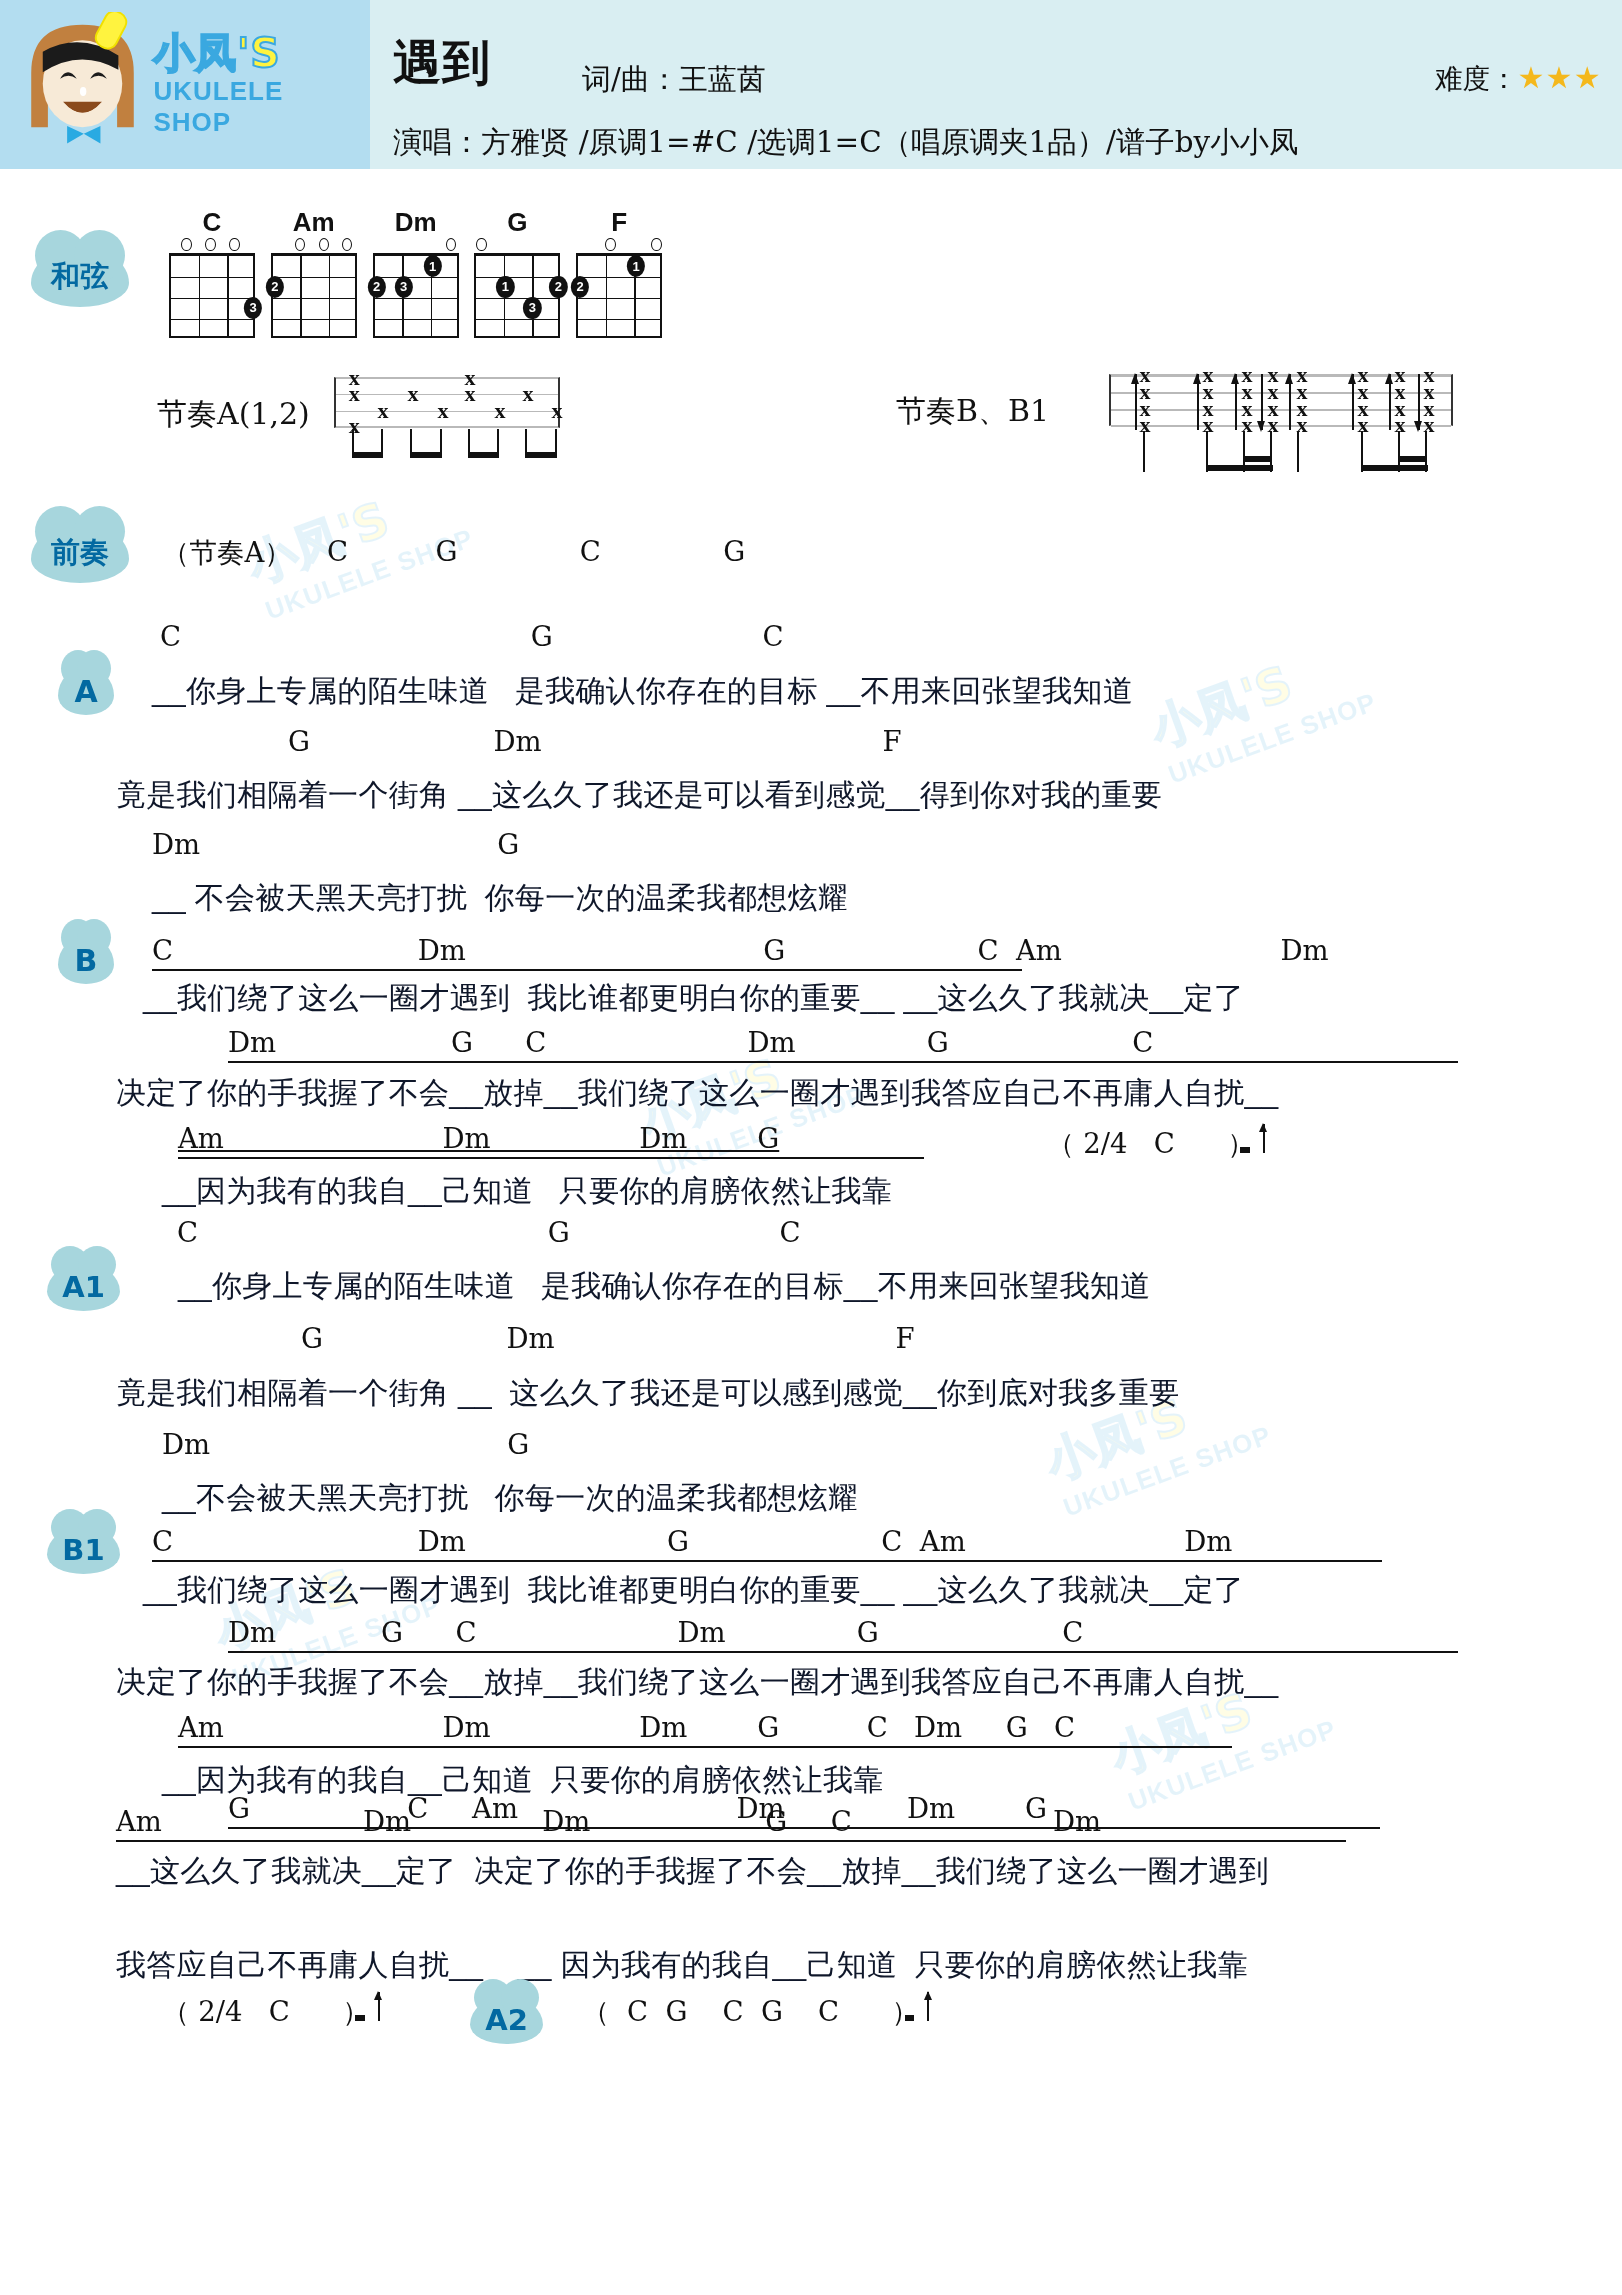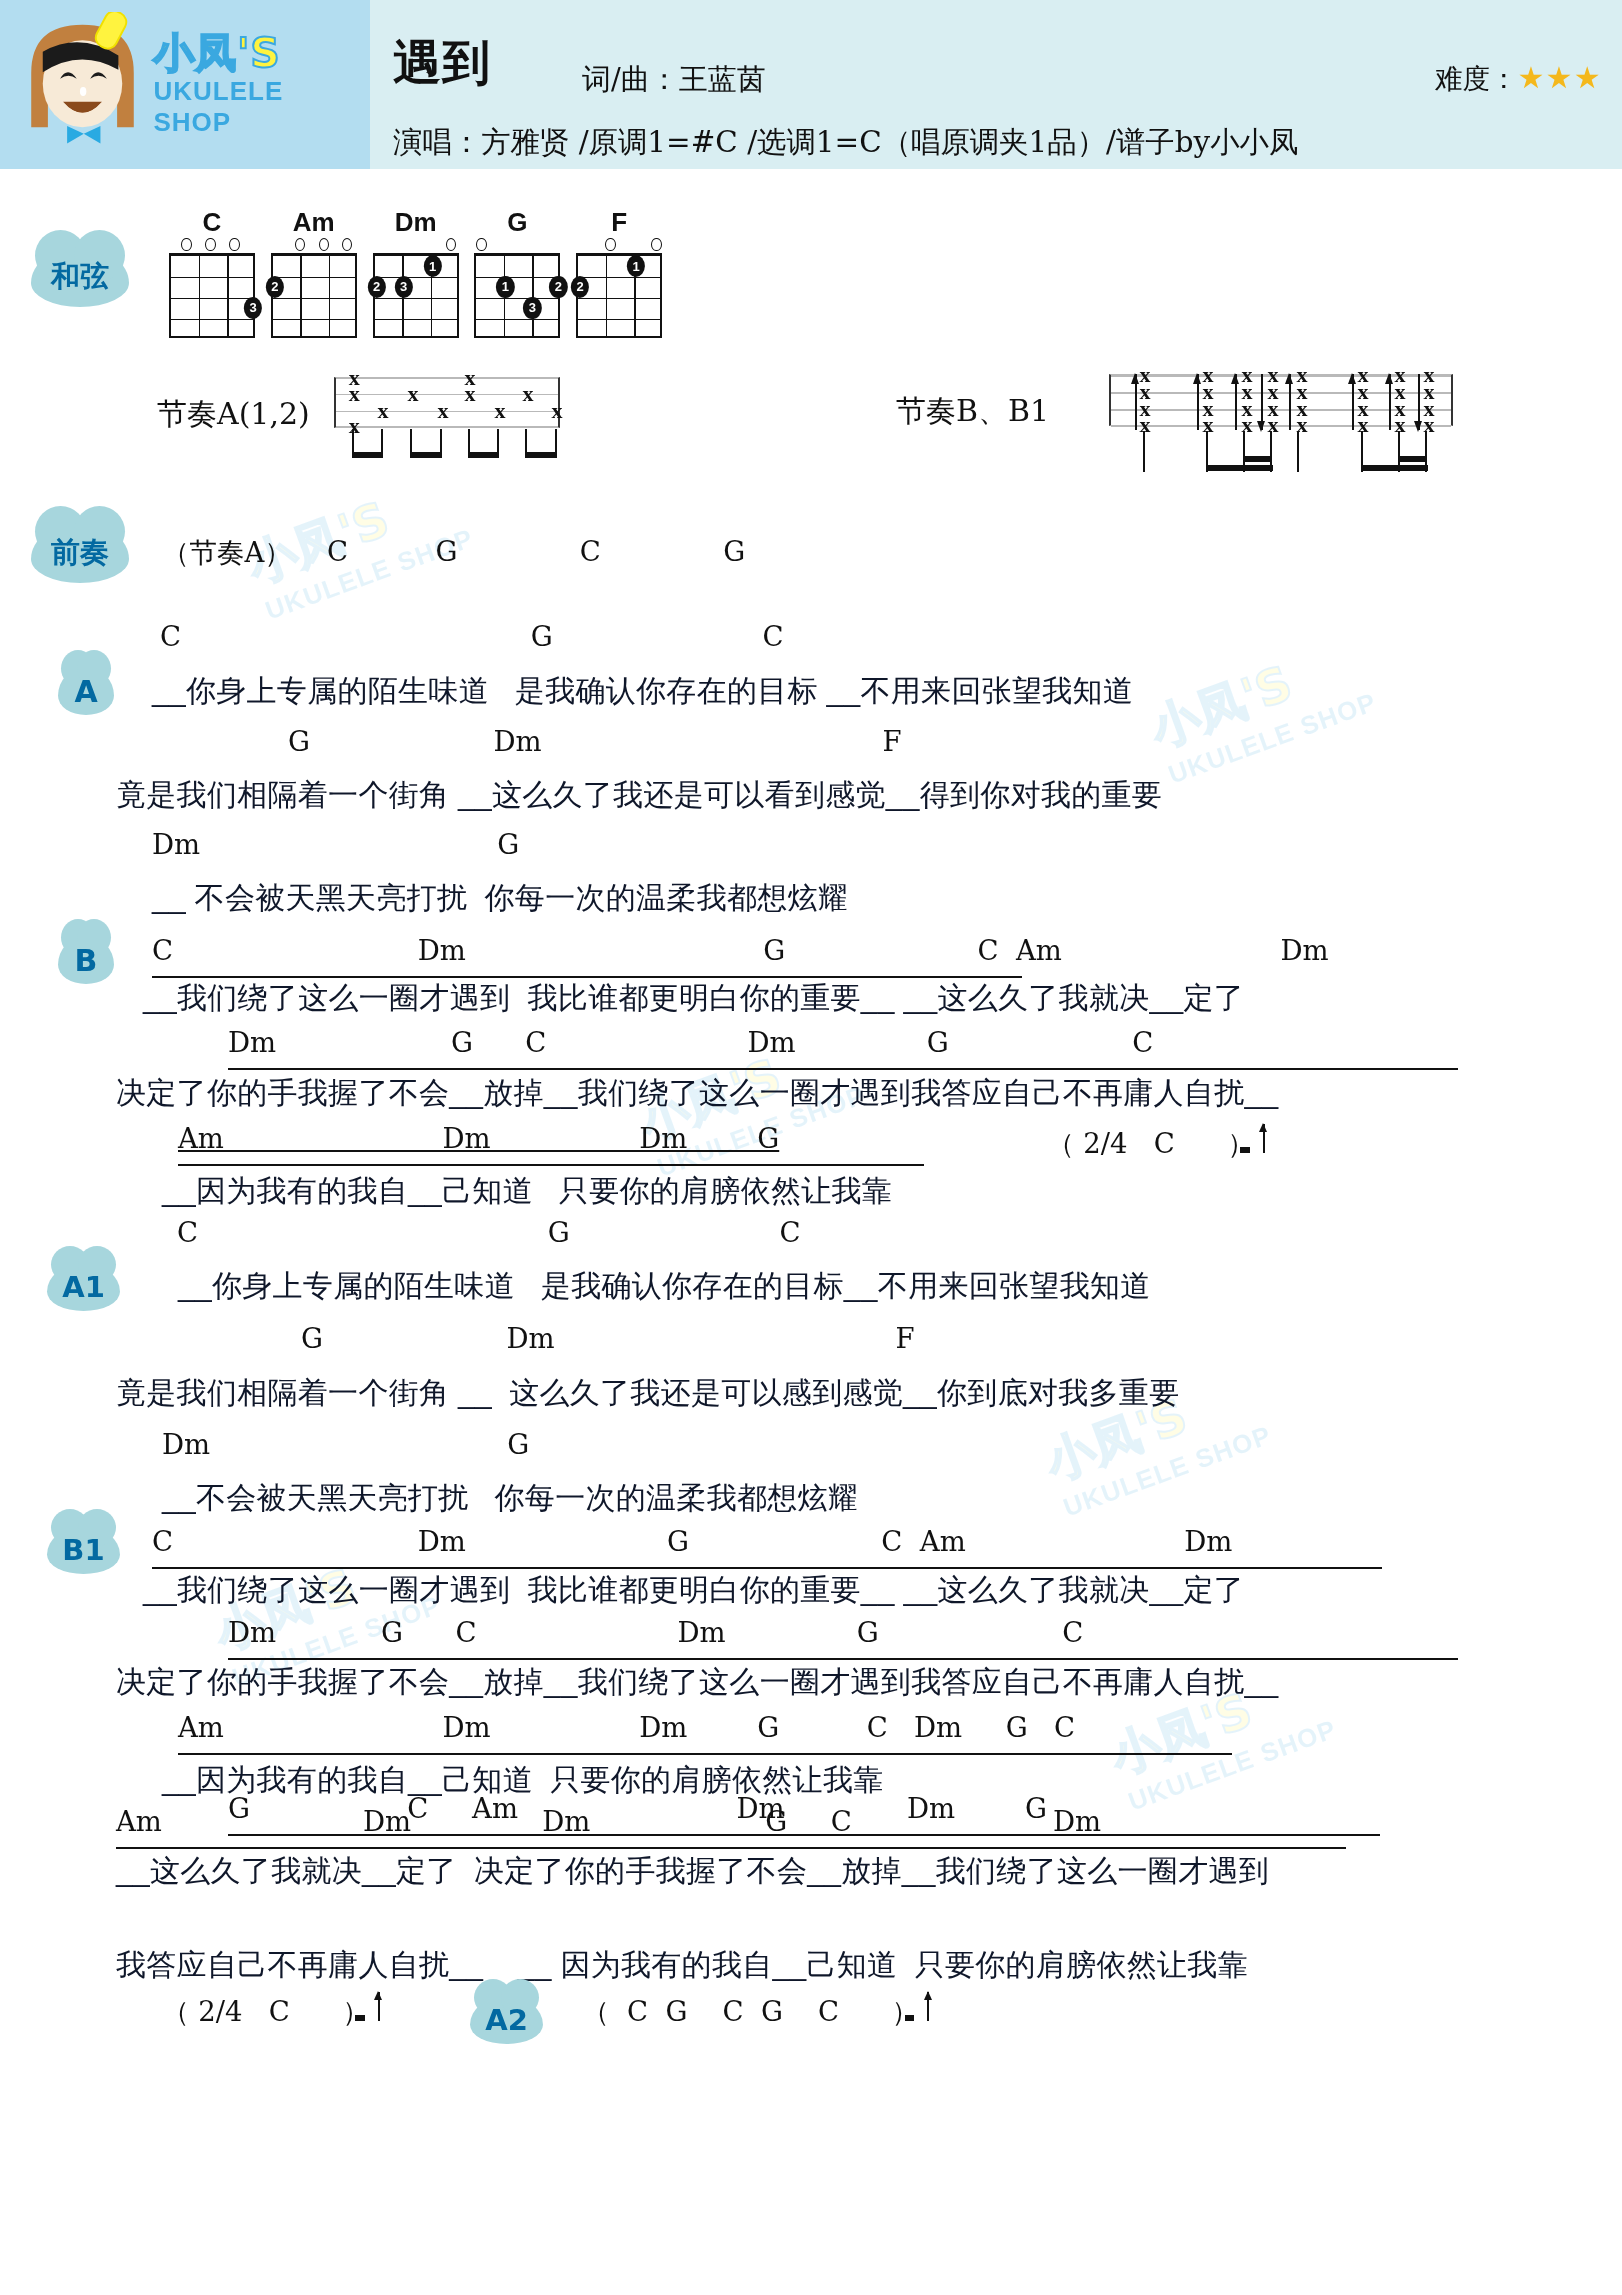--- a/index.html
+++ b/index.html
@@ -152,21 +152,21 @@
     content: ""; position: absolute; bottom: -1.3px; left: -3.9px;
     border-left: 4.9px solid transparent; border-right: 4.9px solid transparent;
     border-top: 11px solid #111;
   }
   .chordline {
     position: absolute; white-space: pre;
     font-size: 27.5px; color: #111;
     font-family: "DejaVu Serif", serif;
     letter-spacing: 0;
   }
-  .chordline.ul { border-bottom: 2px solid #111; padding-bottom: 10px; }
+  .chordline.ul { border-bottom: 2px solid #111; padding-bottom: 3px; }
   .lyric {
     position: absolute; white-space: pre;
     font-size: 30px; color: #0f172a;
     font-family: Liberation Sans, sans-serif;
     letter-spacing: 0.3px;
   }
   .meta {
     position: absolute; white-space: pre; font-size: 27.5px; color: #111;
     font-family: "DejaVu Serif", serif;
   }

